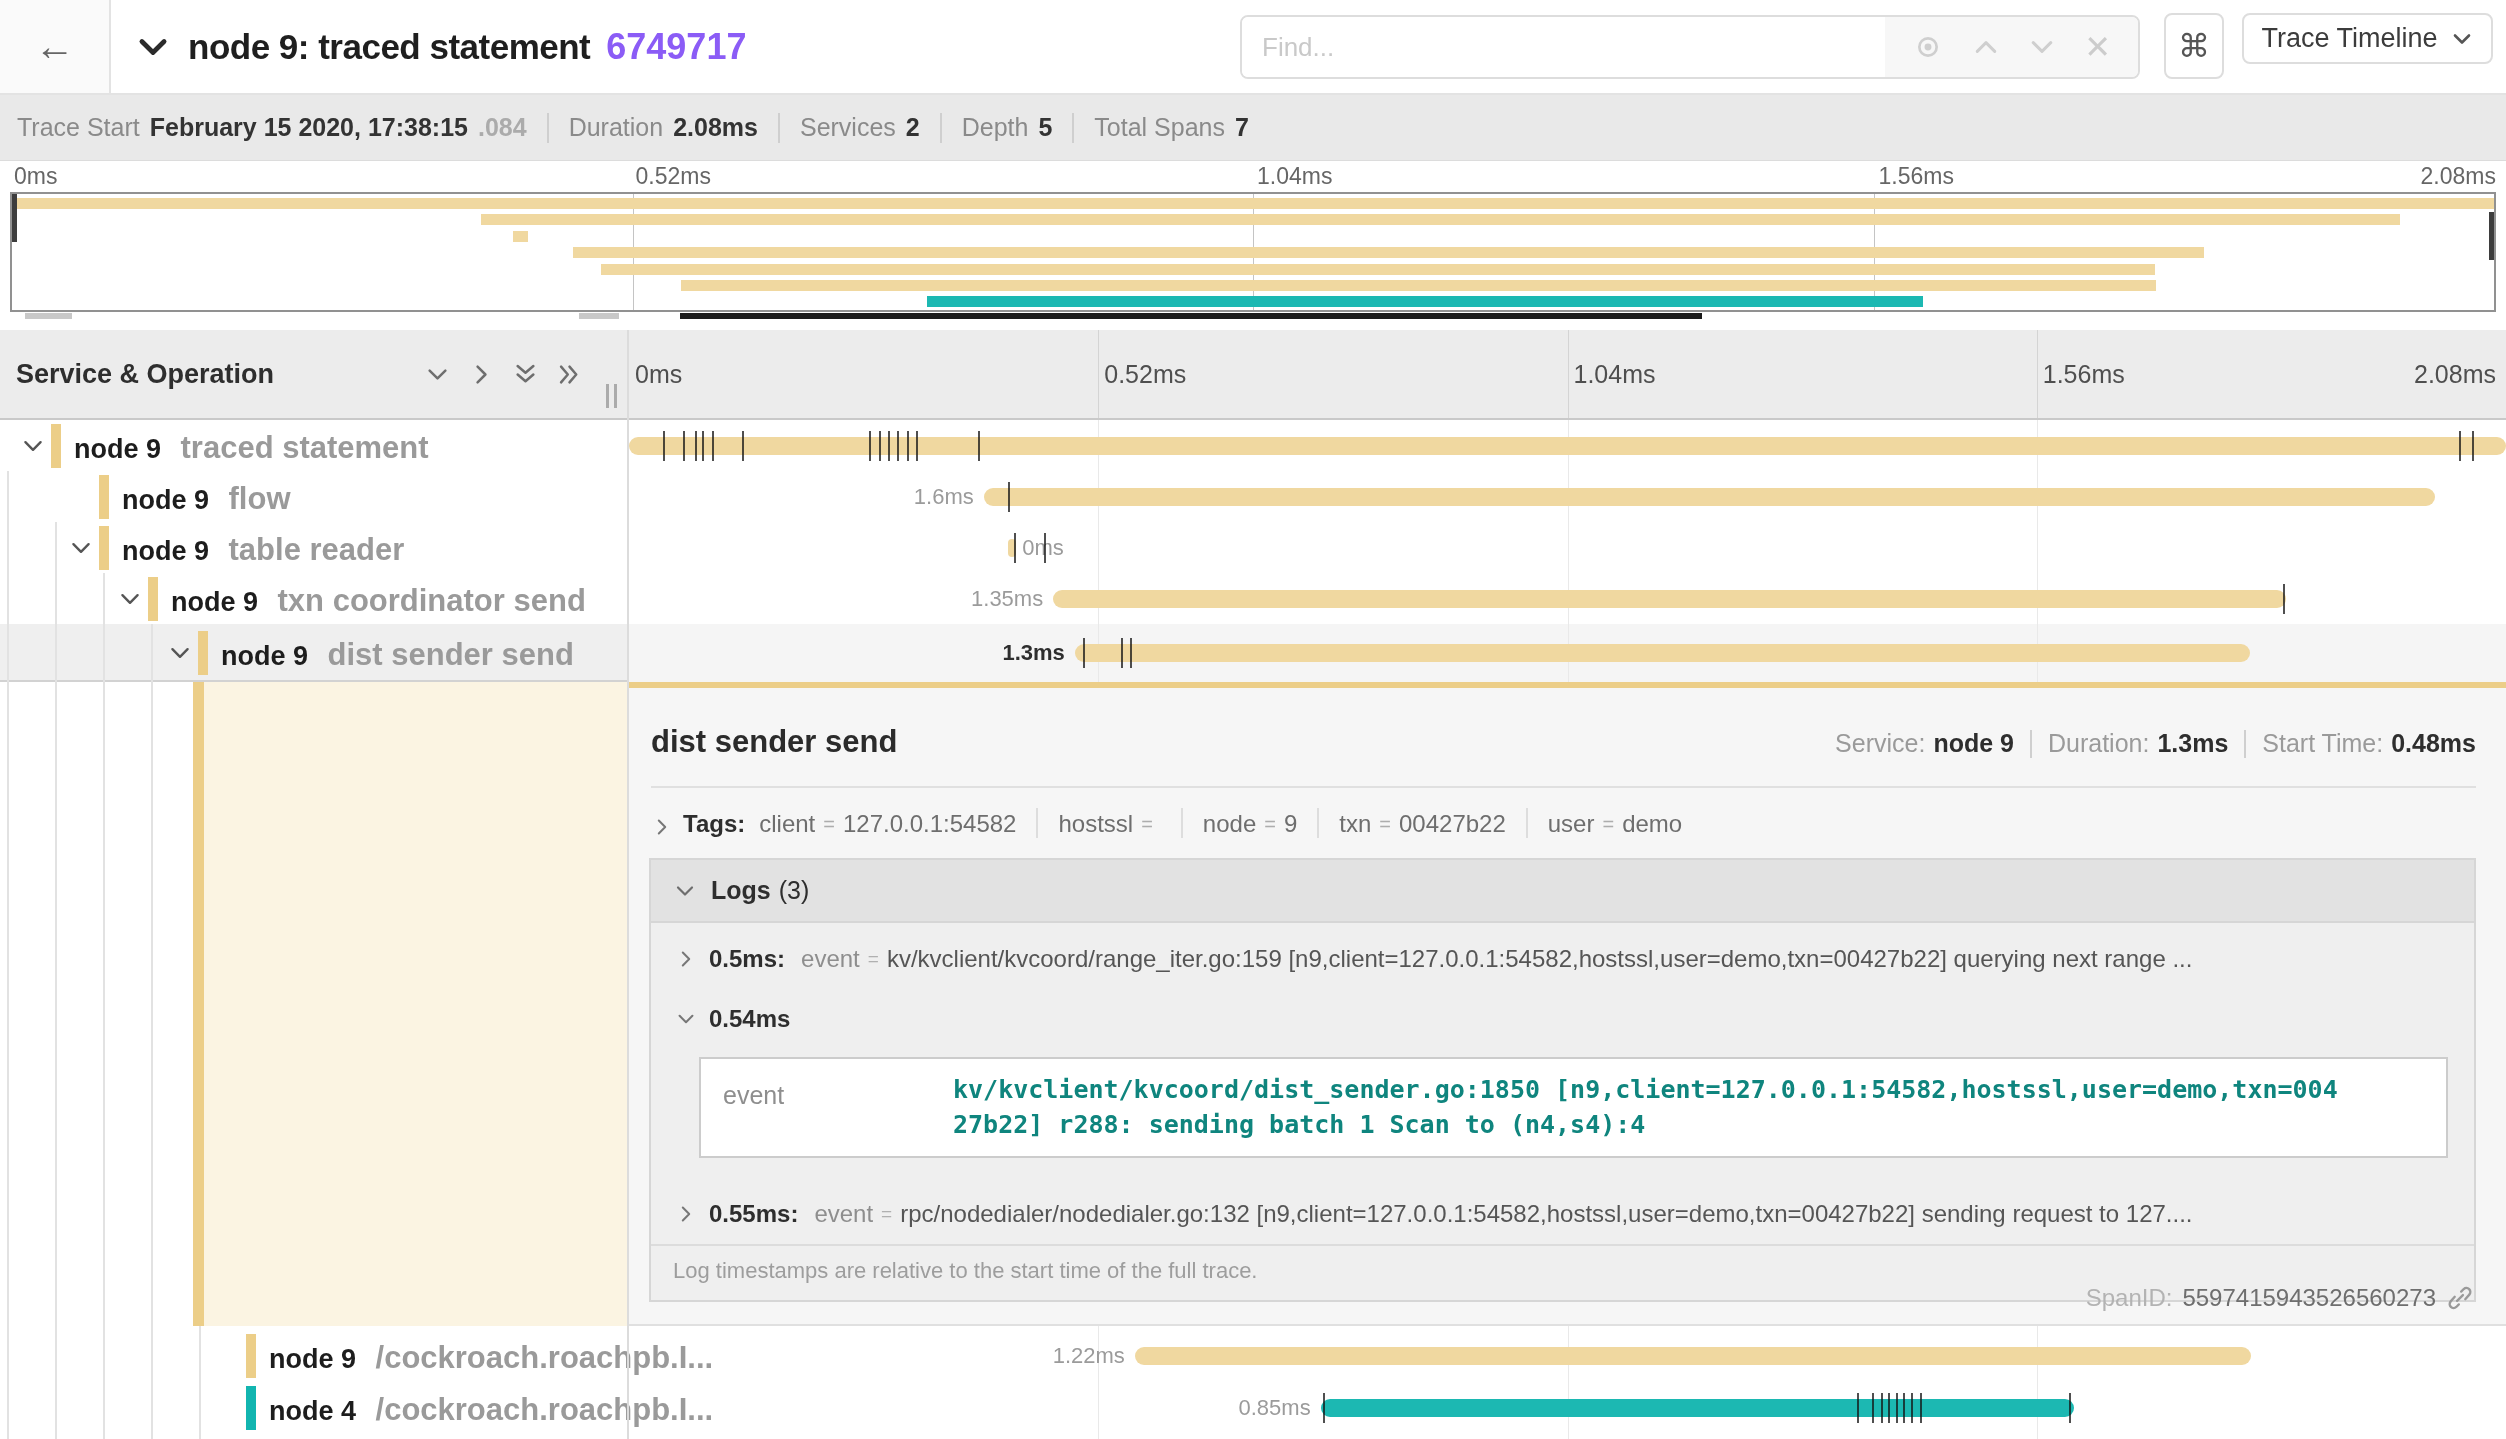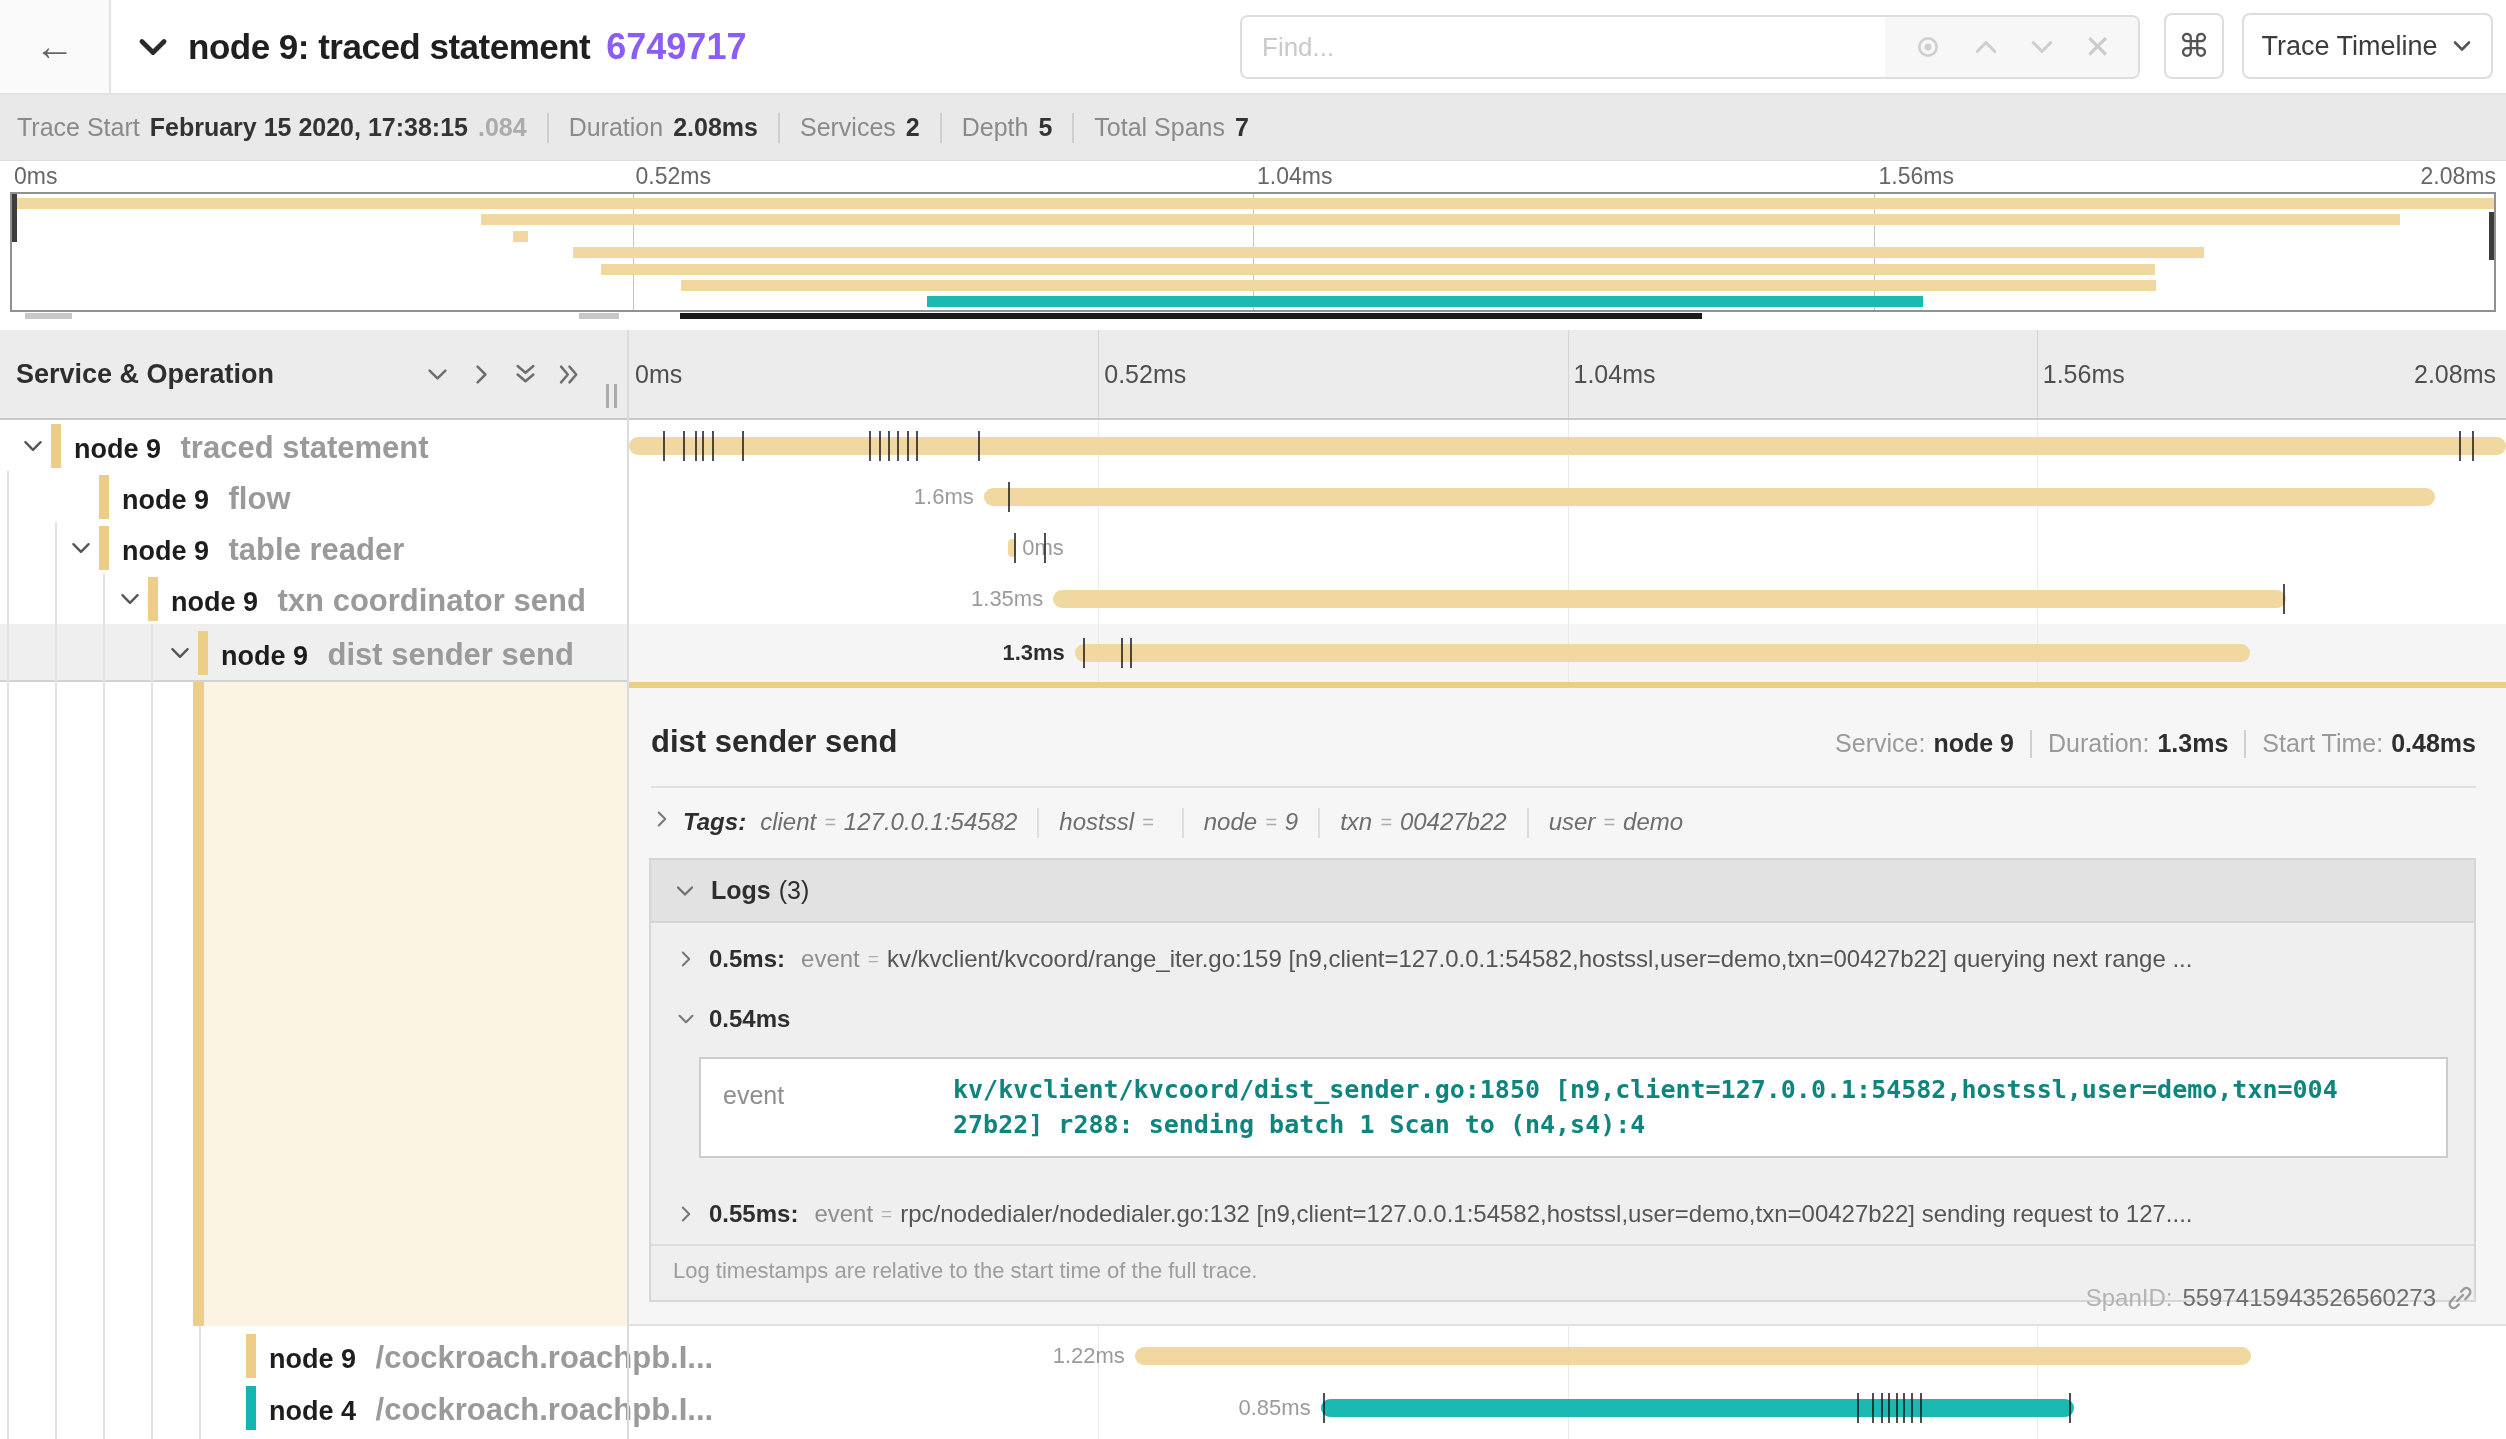--- a/index.html
+++ b/index.html
@@ -11,21 +11,21 @@
   .header { position:absolute; left:0; top:0; width:2506px; height:95px; background:#fff; border-bottom:2px solid #e3e3e3; }
   .back-btn { position:absolute; left:0; top:0; width:111px; height:93px; background:#fafafa; border-right:2px solid #e3e3e3; display:flex; align-items:center; justify-content:center; font-size:40px; color:#666; cursor:pointer; }
   .title-wrap { position:absolute; left:134px; top:0; height:93px; display:flex; align-items:center; gap:16px; }
   .page-title { font-size:35px; font-weight:bold; color:#1f1f1f; letter-spacing:-0.5px; }
   .trace-id { font-size:36px; font-weight:bold; color:#8b5cf6; }
   .find-group { position:absolute; left:1240px; top:15px; width:900px; height:64px; border:2px solid #ddd; border-radius:8px; display:flex; overflow:hidden; background:#fff; }
   .find-input { flex:0 0 643px; border:none; outline:none; font-size:26px; color:#444; padding:0 20px; font-family:inherit; background:#fff; }
   .find-input::placeholder { color:#c9c9c9; }
   .find-controls { flex:1; background:#f7f7f7; display:flex; align-items:center; justify-content:space-evenly; }
   .kbd-btn { position:absolute; left:2164px; top:13px; width:60px; height:66px; border:2px solid #ddd; border-radius:8px; background:#fff; display:flex; align-items:center; justify-content:center; font-size:32px; color:#555; cursor:pointer; }
-  .view-btn { position:absolute; left:2242px; top:13px; width:251px; height:66px; border:2px solid #ddd; border-radius:8px; background:#fff; display:flex; align-items:center; justify-content:center; gap:12px; font-size:27px; color:#3c3c3c; cursor:pointer; }
+  .view-btn { position:absolute; left:2242px; top:13px; width:251px; height:51px; border:2px solid #ddd; border-radius:8px; background:#fff; display:flex; align-items:center; justify-content:center; gap:12px; font-size:27px; color:#3c3c3c; cursor:pointer; }
 
   
   .infobar { position:absolute; left:0; top:95px; width:2506px; height:66px; background:#e9e9e9; border-bottom:1px solid #dcdcdc; display:flex; align-items:center; padding-left:17px; font-size:25px; color:#8a8a8a; }
   .infobar b { color:#333; font-weight:bold; margin-left:10px; }
   .infobar .dim { color:#ababab; font-weight:bold; }
   .sep { display:inline-block; width:0; height:30px; border-left:2px solid #cfcfcf; margin:0 20px; }
 
   
   .mmap-labels { position:absolute; left:0; top:163px; width:2506px; height:28px; font-size:23px; color:#666; }
   .mmap-labels span { position:absolute; top:0; }
@@ -68,21 +68,21 @@
 
   
   .detail { position:absolute; left:629px; top:682px; width:1877px; height:644px; background:#f6f6f6; border-bottom:2px solid #e0e0e0; z-index:6; }
   .detail-top { position:absolute; left:0; top:0; width:100%; height:6px; }
   .dp-head { display:flex; justify-content:space-between; align-items:baseline; padding:42px 30px 0 22px; }
   .dp-title { font-size:31px; font-weight:bold; color:#2b2b2b; }
   .dp-meta { font-size:25px; color:#9a9a9a; display:flex; align-items:center; }
   .dp-meta b { color:#2e2e2e; margin-left:8px; }
   .dp-meta .sep { margin:0 16px; height:28px; }
   .dp-divider { height:0; border-bottom:2px solid #e0e0e0; margin:26px 30px 0 22px; }
-  .tags-row { display:flex; align-items:flex-start; padding:20px 26px 0 22px; font-size:24px; color:#6e6e6e;font-style:italic; }
+  .tags-row { display:flex; align-items:flex-end; padding:20px 26px 0 22px; font-size:24px; color:#6e6e6e; }
   .tags-row .tlabel { font-weight:bold; color:#2e2e2e; margin:0 14px 0 10px; }
   .tag-item { display:flex; align-items:center; }
   .tag-eq { color:#adadad; font-size:20px; margin:0 8px; }
   .tag-sep { width:0; height:30px; border-left:2px solid #ddd; margin:0 20px; }
   .logs { margin:20px 30px 0 20px; border:2px solid #d6d6d6; background:#efefef; }
   .logs-header { background:#e2e2e2; border-bottom:2px solid #d6d6d6; padding:16px 0 16px 22px; display:flex; align-items:center; font-size:25px; color:#2e2e2e; }
   .logs-header b { margin:0 8px 0 14px; }
   .log-line { display:flex; align-items:center; padding:22px 20px 10px 24px; font-size:24px; white-space:nowrap; overflow:hidden; }
   .log-time { font-weight:bold; color:#2e2e2e; margin:0 16px 0 12px; }
   .log-key { color:#8e8e8e; }

